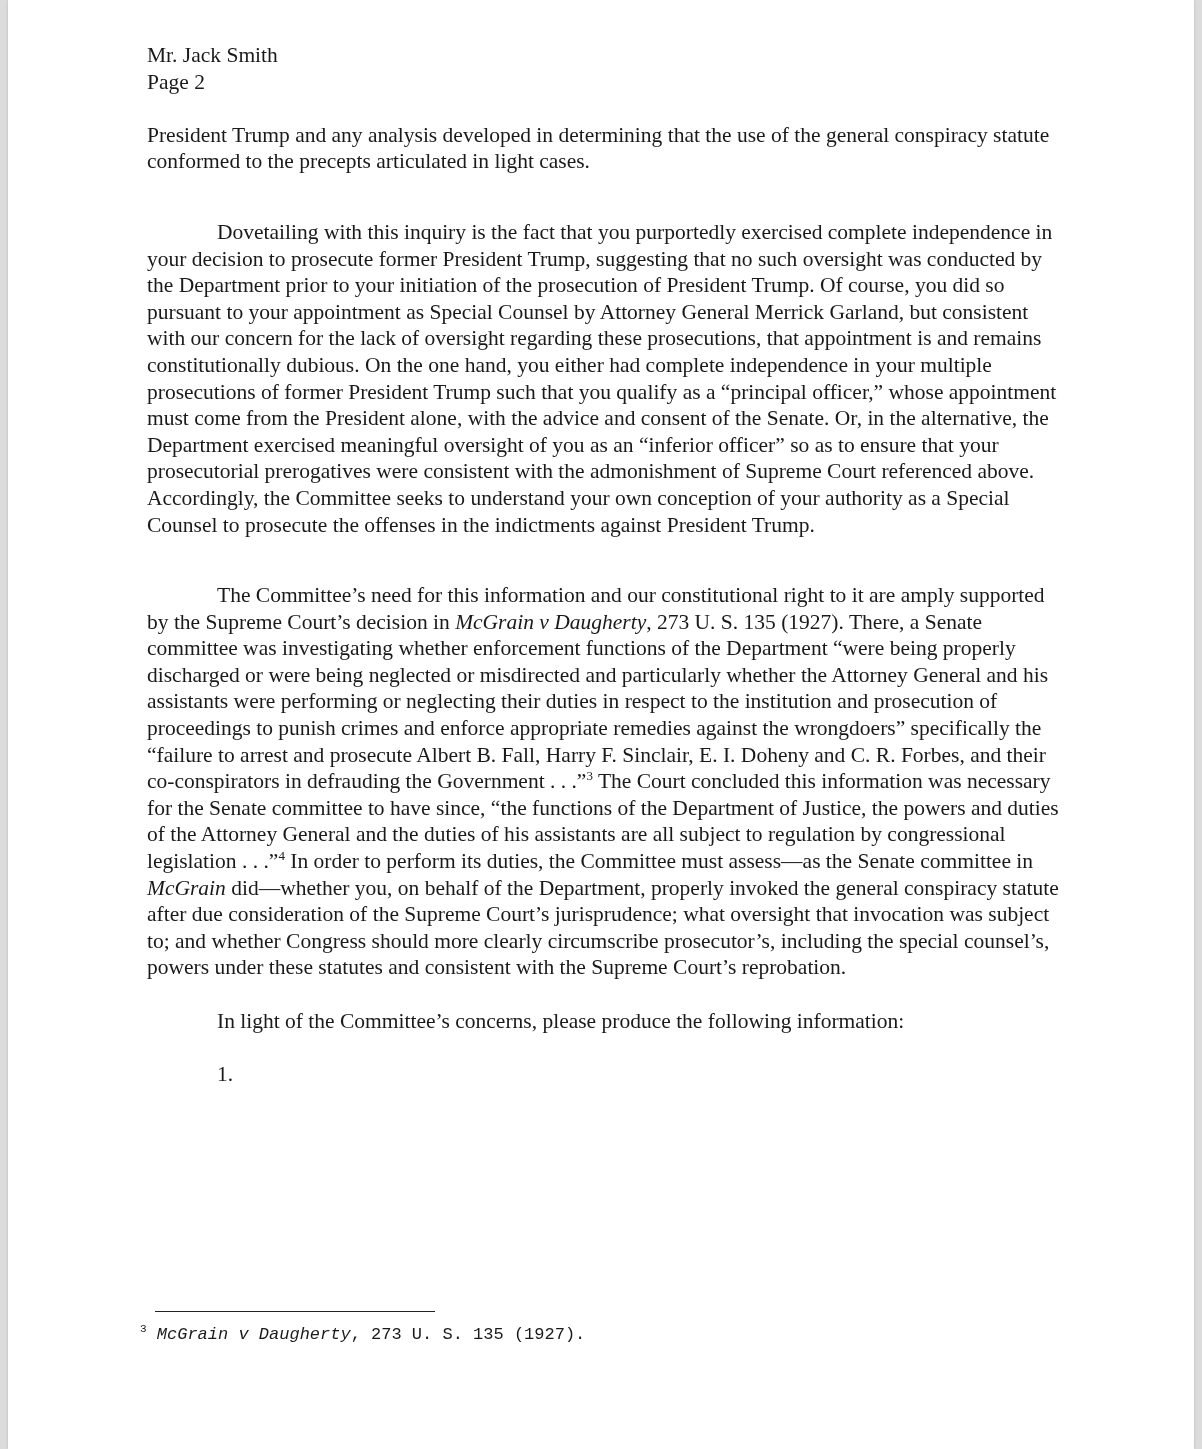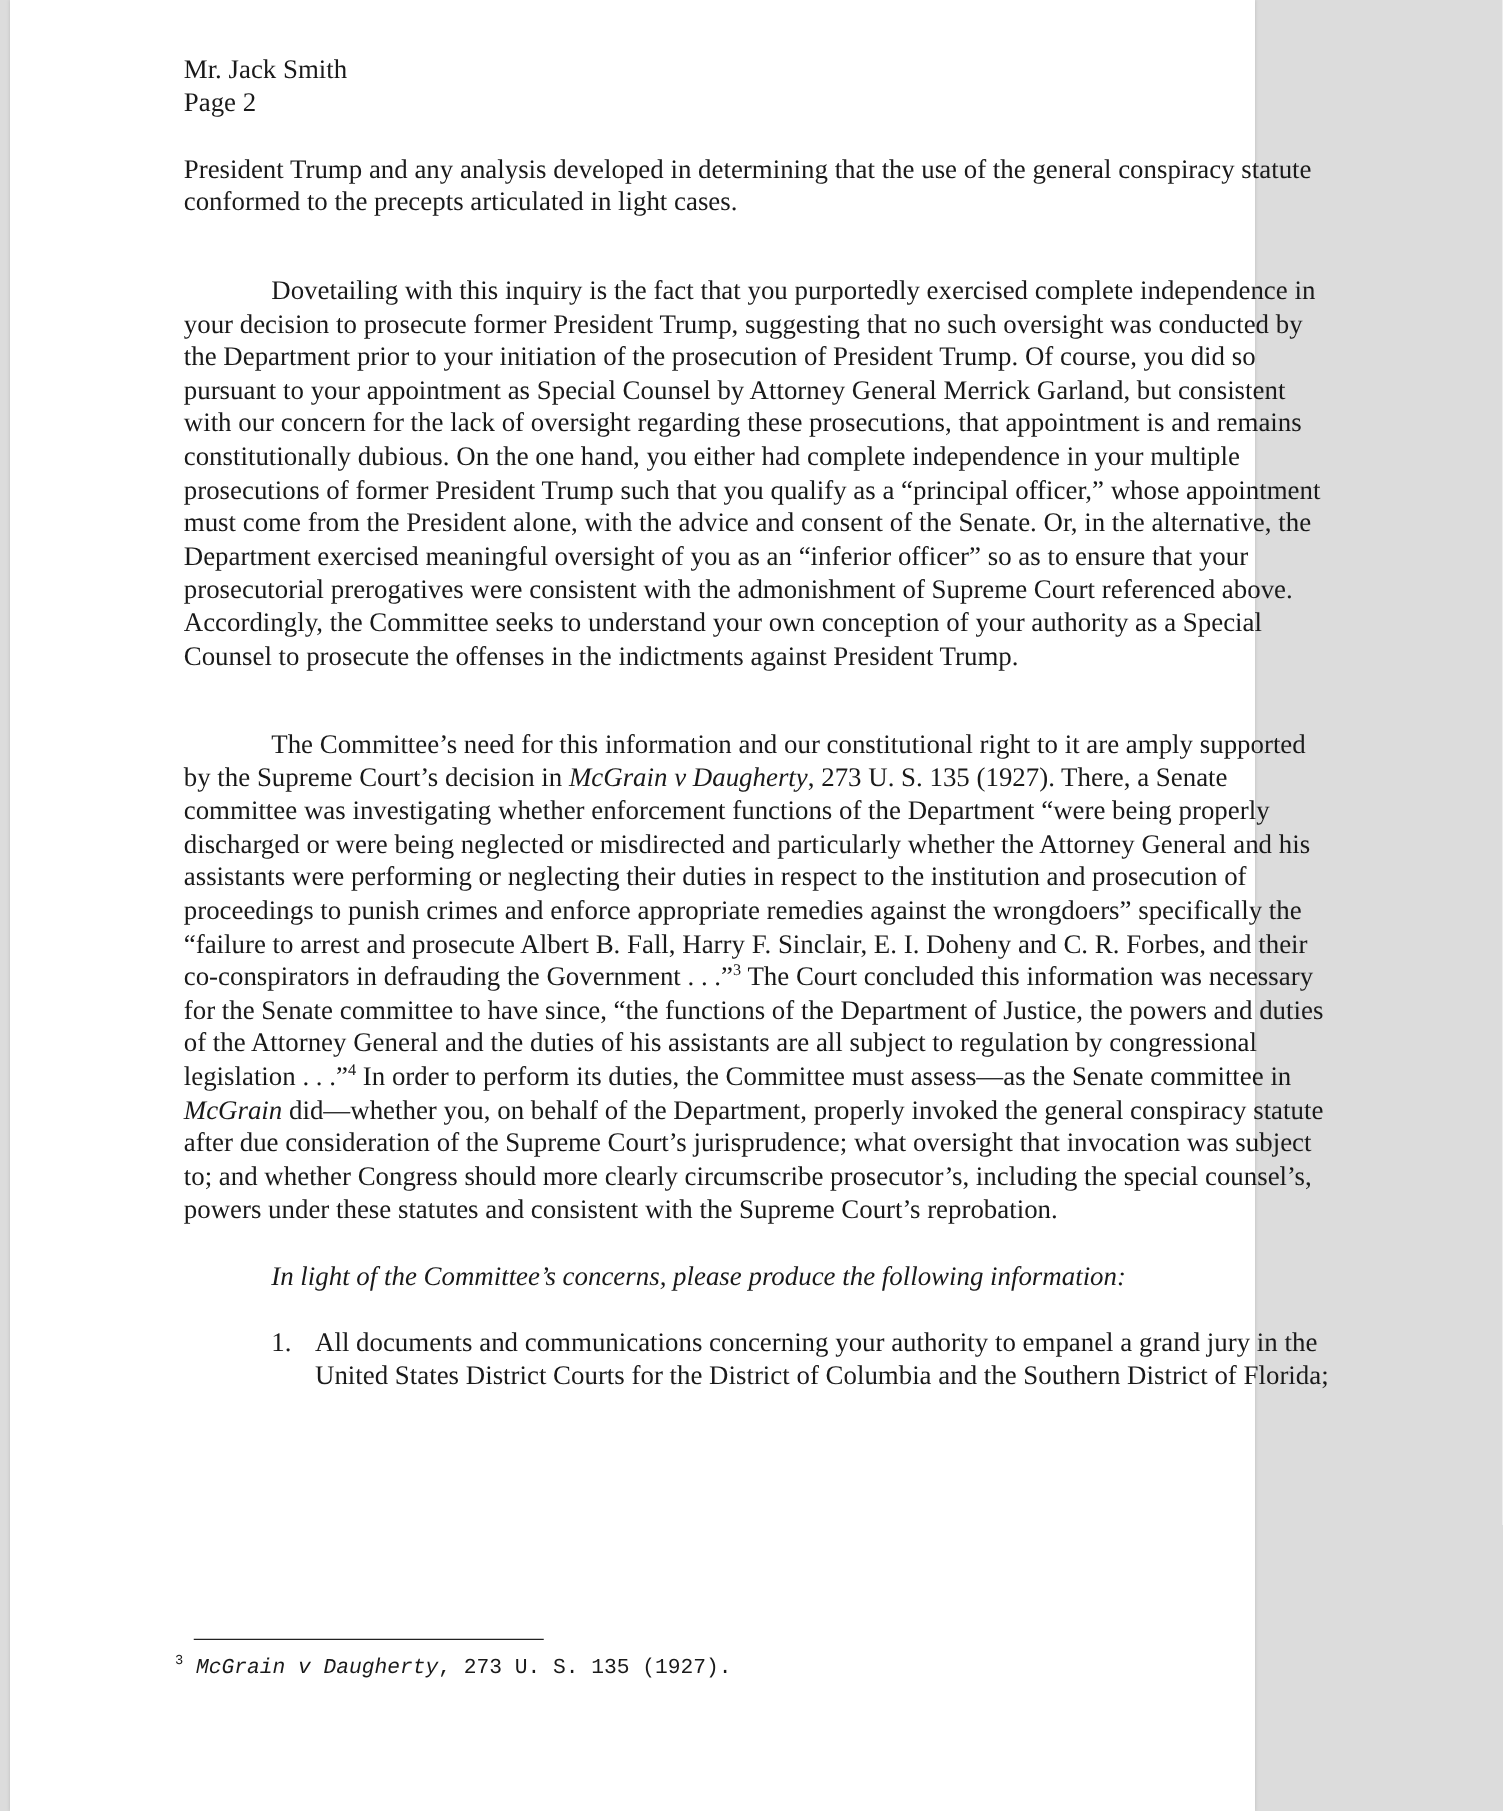--- a/index.html
+++ b/index.html
@@ -3,33 +3,33 @@
 <meta charset="utf-8">
 <style>
   html, body { margin:0; padding:0; }
   body {
     width:1202px; height:1449px; overflow:hidden;
     background:#dcdcdc;
     font-family:"Liberation Serif", serif;
     color:#1a1a1a;
   }
   .page {
-    position:absolute; left:8px; top:0; width:996px; height:1449px;
+    position:absolute; left:8px; top:0; width:1186px; height:1449px;
     background:#ffffff;
     box-shadow: 0 0 3px rgba(0,0,0,0.15);
   }
   .content {
     position:absolute; left:139px; top:42px; width:920px;
     font-size:21.5px; line-height:26.6px;
   }
   .header-line { display:block; }
   p { margin:0; }
   .para { margin-top:26.6px; }
   .indent { text-indent:70px;margin-top:44px; }
-  .list-intro { margin-top:26.6px; padding-left:70px;font-style:italic; }
+  .list-intro { margin-top:26.6px; padding-left:70px; }
   .list { margin-top:26.6px; padding-left:70px; display:flex; }
   .list-num { width:35px; flex:none; }
   .list-text { flex:1; }
   i { font-style:italic; }
   sup { font-size:13px; line-height:0; vertical-align:super; }
   .fn-rule {
     position:absolute; left:147px; top:1311px; width:280px; height:0;
     border-top:1.5px solid #222;
   }
   .footnotes {
@@ -51,21 +51,20 @@
     <p class="para">President Trump and any analysis developed in determining that the use of the general conspiracy statute conformed to the precepts articulated in light cases.</p>
 
     <p class="para indent">Dovetailing with this inquiry is the fact that you purportedly exercised complete independence in your decision to prosecute former President Trump, suggesting that no such oversight was conducted by the Department prior to your initiation of the prosecution of President Trump.  Of course, you did so pursuant to your appointment as Special Counsel by Attorney General Merrick Garland, but consistent with our concern for the lack of oversight regarding these prosecutions, that appointment is and remains constitutionally dubious.  On the one hand, you either had complete independence in your multiple prosecutions of former President Trump such that you qualify as a “principal officer,” whose appointment must come from the President alone, with the advice and consent of the Senate.  Or, in the alternative, the Department exercised meaningful oversight of you as an “inferior officer” so as to ensure that your prosecutorial prerogatives were consistent with the admonishment of Supreme Court referenced above.  Accordingly, the Committee seeks to understand your own conception of your authority as a Special Counsel to prosecute the offenses in the indictments against President Trump.</p>
 
     <p class="para indent"><span>The Committee’s need for this information and our constitutional right to it are amply supported by the Supreme Court’s decision in </span><i>McGrain v Daugherty</i><span>, 273 U. S. 135 (1927). There, a Senate committee was investigating whether enforcement functions of the Department “were being properly discharged or were being neglected or misdirected and particularly whether the Attorney General and his assistants were performing or neglecting their duties in respect to the institution and prosecution of proceedings to punish crimes and enforce appropriate remedies against the wrongdoers” specifically the “failure to arrest and prosecute Albert B. Fall, Harry F. Sinclair, E. I. Doheny and C. R. Forbes, and their co-conspirators in defrauding the Government . . .”</span><sup>3</sup><span> The Court concluded this information was necessary for the Senate committee to have since, “the functions of the Department of Justice, the powers and duties of the Attorney General and the duties of his assistants are all subject to regulation by congressional legislation . . .”</span><sup>4</sup><span>  In order to perform its duties, the Committee must assess—as the Senate committee in </span><i>McGrain</i><span> did—whether you, on behalf of the Department, properly invoked the general conspiracy statute after due consideration of the Supreme Court’s jurisprudence; what oversight that invocation was subject to; and whether Congress should more clearly circumscribe prosecutor’s, including the special counsel’s, powers under these statutes and consistent with the Supreme Court’s reprobation.</span></p>
 
     <p class="list-intro">In light of the Committee’s concerns, please produce the following information:</p>
 
     <div class="list">
       <span class="list-num">1.</span>
-      <span class="list-text">All documents and communications concerning your authority to empanel a grand jury in the United States District Courts for the District of Columbia and the Southern District of Florida;</span>
     </div>
   </div>
 
   <div class="fn-rule"></div>
   <div class="footnotes">
     <div><sup>3</sup> <i>McGrain v Daugherty</i><span>, 273 U. S. 135 (1927).</span></div>
   </div>
 </div>
 
 </body></html>

